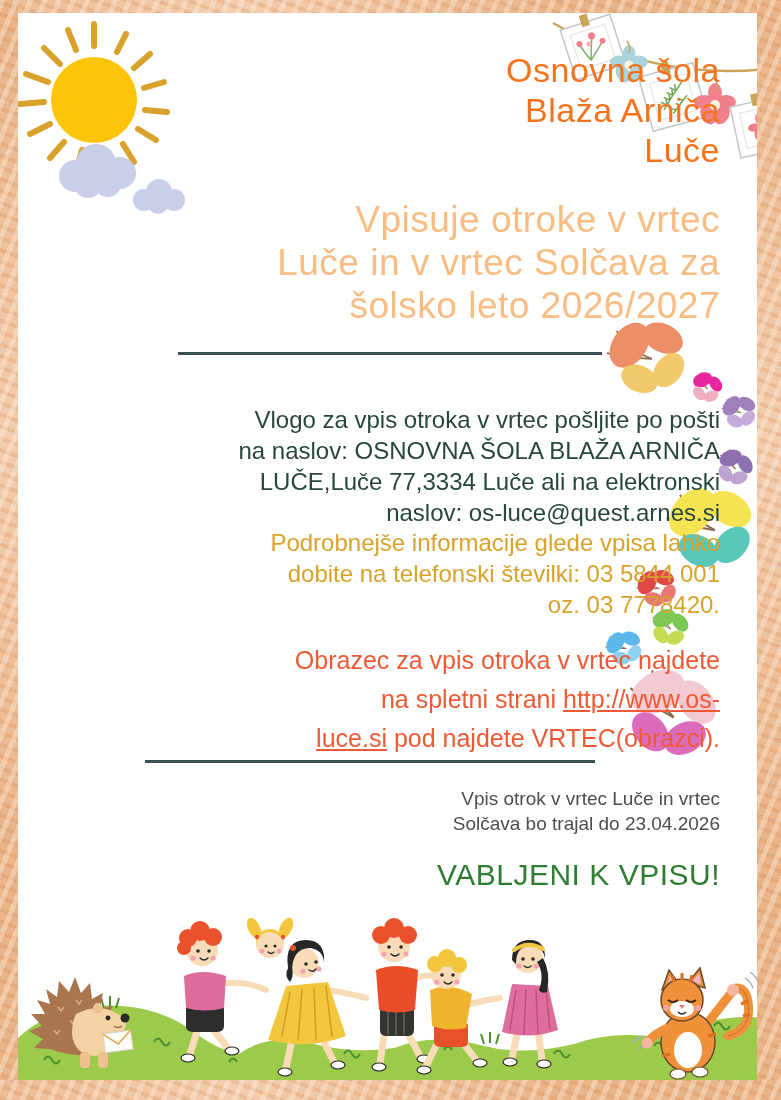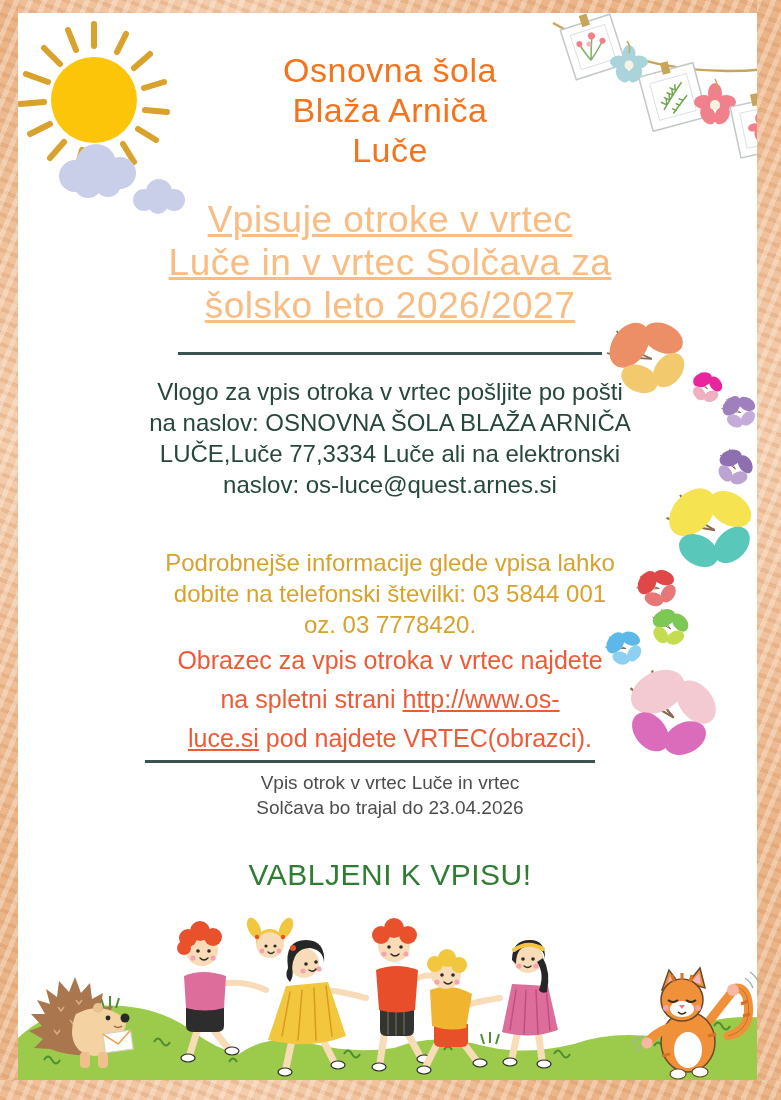--- a/index.html
+++ b/index.html
@@ -15,28 +15,28 @@
       repeating-linear-gradient(113deg, rgba(255,244,232,.35) 0 5px, rgba(255,255,255,0) 5px 13px),
       repeating-linear-gradient(21deg, rgba(204,128,70,.22) 0 4px, rgba(255,255,255,0) 4px 11px),
       radial-gradient(circle at 30% 40%, rgba(255,236,218,.45), rgba(255,255,255,0) 60%);
   }
   .frame-top{left:0;top:0;width:781px;height:13px;}
   .frame-left{left:0;top:0;width:18px;height:1100px;}
   .frame-right{right:0;top:0;width:24px;height:1100px;}
   .frame-bottom{left:0;bottom:0;width:781px;height:20px;}
 
   
-  .txt{position:absolute; left:60px; width:660px; text-align:center; white-space:pre-line;}
+  .txt{position:absolute; left:60px; width:660px; text-align:right; white-space:pre-line;}
   .school-title{top:50px; color:#F4731C; font-size:34px; line-height:40px; letter-spacing:.5px;}
-  .headline{top:198px; color:#F9BC82; font-size:37px; line-height:43px; letter-spacing:.5px;text-decoration:underline;}
-  .mail-info{top:376px; color:#27473E; font-size:24px; line-height:31px;}
-  .phone-info{top:527px; color:#D8A22B; font-size:24px; line-height:31px;margin-top:20px;}
+  .headline{top:198px; color:#F9BC82; font-size:37px; line-height:43px; letter-spacing:.5px;}
+  .mail-info{top:404px; color:#27473E; font-size:24px; line-height:31px;}
+  .phone-info{top:527px; color:#D8A22B; font-size:24px; line-height:31px;}
   .form-info{top:641px; color:#EF5A35; font-size:25px; line-height:39px;}
   .form-info a{color:#EF5A35; text-decoration:underline;}
-  .deadline{top:770px; color:#4D4D4D; font-size:19px; line-height:25px;}
+  .deadline{top:786px; color:#4D4D4D; font-size:19px; line-height:25px;}
   .cta{top:858px; color:#2F7D32; font-size:30px; letter-spacing:.5px;}
   .divider{position:absolute; height:3px; background:#3C5152; z-index:5;}
   .divider-1{left:178px; top:352px; width:424px;}
   .divider-2{left:145px; top:760px; width:450px;}
 
   
   .deco{position:absolute;}
   .bfly{position:absolute; overflow:visible;}
   svg{display:block;}
 </style>

